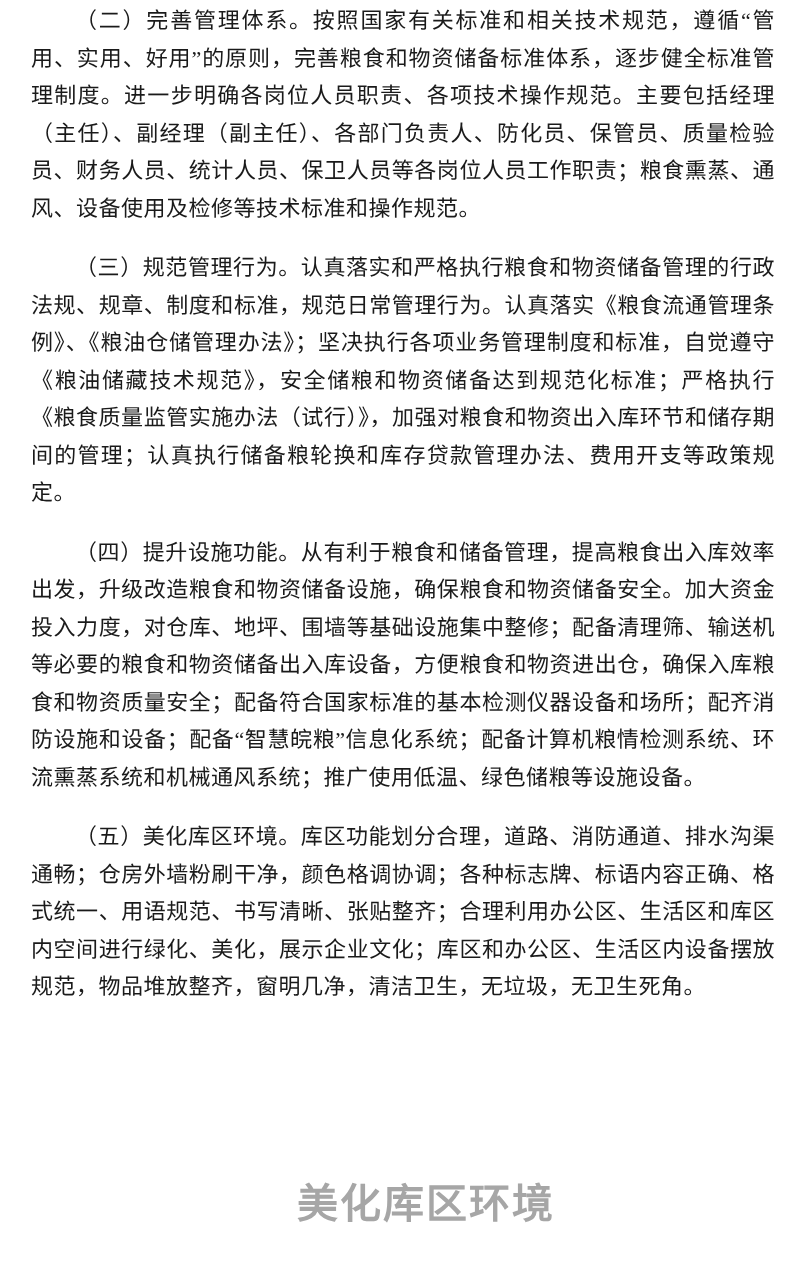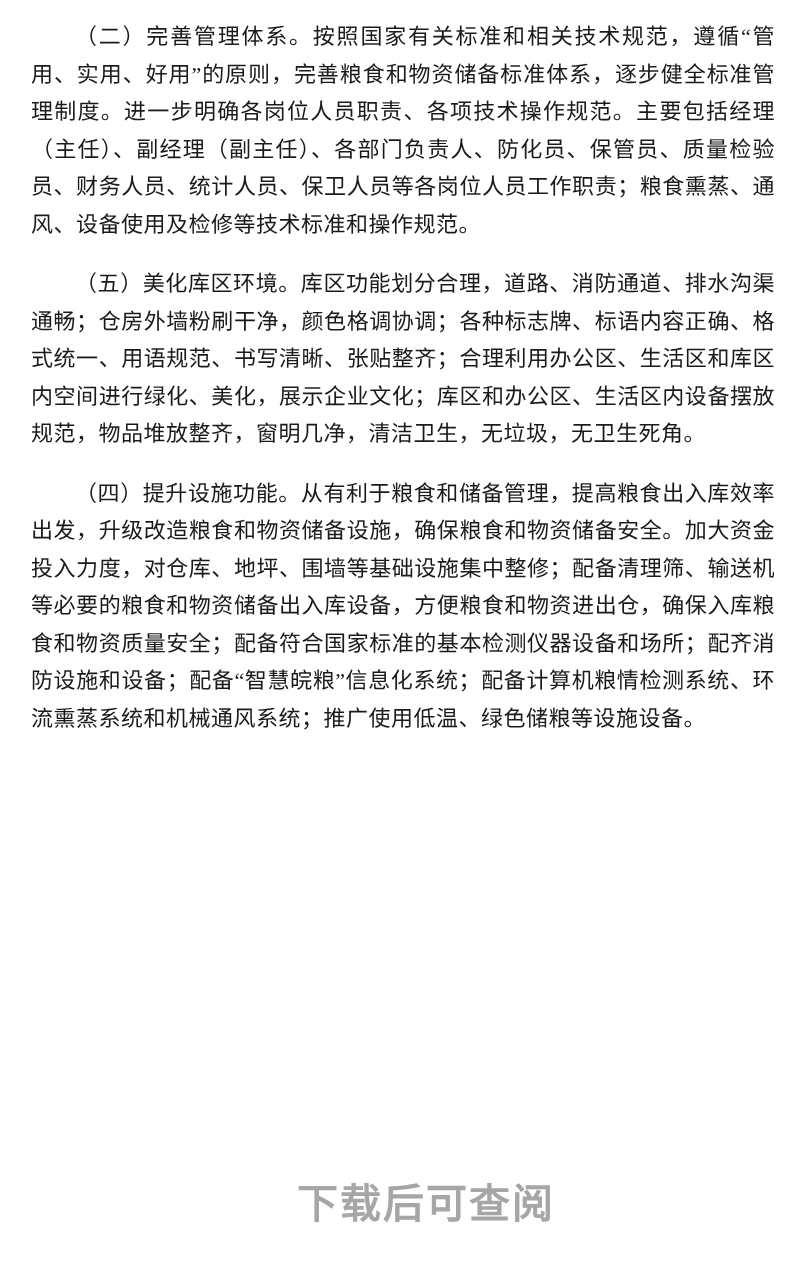--- a/index.html
+++ b/index.html
@@ -19,21 +19,21 @@
     position: relative;
     overflow: hidden;
     font-family: "Liberation Serif", "DejaVu Serif", serif;
   }
   .page {
     position: absolute;
     top: 0;
     left: 0;
     width: 800px;
     height: 936px;
-    padding: 18px 25px 0 31px;
+    padding: 2px 25px 0 31px;
   }
   .para {
     margin: 0 0 22px 0;
     font-size: 22px;
     line-height: 37.5px;
     color: var(--text);
     text-align: justify;
     text-align-last: left;
     text-indent: 2em;
     letter-spacing: 0.5px;
@@ -54,19 +54,20 @@
     color: var(--footer);
     letter-spacing: 2px;
     white-space: nowrap;
   }
 </style>
 </head>
 <body>
 
 <div class="page">
   <p class="para">（二）完善管理体系。按照国家有关标准和相关技术规范，遵循“管用、实用、好用”的原则，完善粮食和物资储备标准体系，逐步健全标准管理制度。进一步明确各岗位人员职责、各项技术操作规范。主要包括经理（主任）、副经理（副主任）、各部门负责人、防化员、保管员、质量检验员、财务人员、统计人员、保卫人员等各岗位人员工作职责；粮食熏蒸、通风、设备使用及检修等技术标准和操作规范。</p>
+  <p class="para">（三）规范管理行为。认真落实和严格执行粮食和物资储备管理的行政法规、规章、制度和标准，规范日常管理行为。认真落实《粮食流通管理条例》、《粮油仓储管理办法》；坚决执行各项业务管理制度和标准，自觉遵守《粮油储藏技术规范》，安全储粮和物资储备达到规范化标准；严格执行《粮食质量监管实施办法（试行）》，加强对粮食和物资出入库环节和储存期间的管理；认真执行储备粮轮换和库存贷款管理办法、费用开支等政策规定。</p>
+  <p class="para">（四）提升设施功能。从有利于粮食和储备管理，提高粮食出入库效率出发，升级改造粮食和物资储备设施，确保粮食和物资储备安全。加大资金投入力度，对仓库、地坪、围墙等基础设施集中整修；配备清理筛、输送机等必要的粮食和物资储备出入库设备，方便粮食和物资进出仓，确保入库粮食和物资质量安全；配备符合国家标准的基本检测仪器设备和场所；配齐消防设施和设备；配备“智慧皖粮”信息化系统；配备计算机粮情检测系统、环流熏蒸系统和机械通风系统；推广使用低温、绿色储粮等设施设备。</p>
   <p class="para">（五）美化库区环境。库区功能划分合理，道路、消防通道、排水沟渠通畅；仓房外墙粉刷干净，颜色格调协调；各种标志牌、标语内容正确、格式统一、用语规范、书写清晰、张贴整齐；合理利用办公区、生活区和库区内空间进行绿化、美化，展示企业文化；库区和办公区、生活区内设备摆放规范，物品堆放整齐，窗明几净，清洁卫生，无垃圾，无卫生死角。</p>
-  <p class="para">（四）提升设施功能。从有利于粮食和储备管理，提高粮食出入库效率出发，升级改造粮食和物资储备设施，确保粮食和物资储备安全。加大资金投入力度，对仓库、地坪、围墙等基础设施集中整修；配备清理筛、输送机等必要的粮食和物资储备出入库设备，方便粮食和物资进出仓，确保入库粮食和物资质量安全；配备符合国家标准的基本检测仪器设备和场所；配齐消防设施和设备；配备“智慧皖粮”信息化系统；配备计算机粮情检测系统、环流熏蒸系统和机械通风系统；推广使用低温、绿色储粮等设施设备。</p>
 
   <div class="preview-footer">
-    <span>下载后可查阅</span>
+    <span>美化库区环境</span>
   </div>
 </div>
 
 </body></html>

